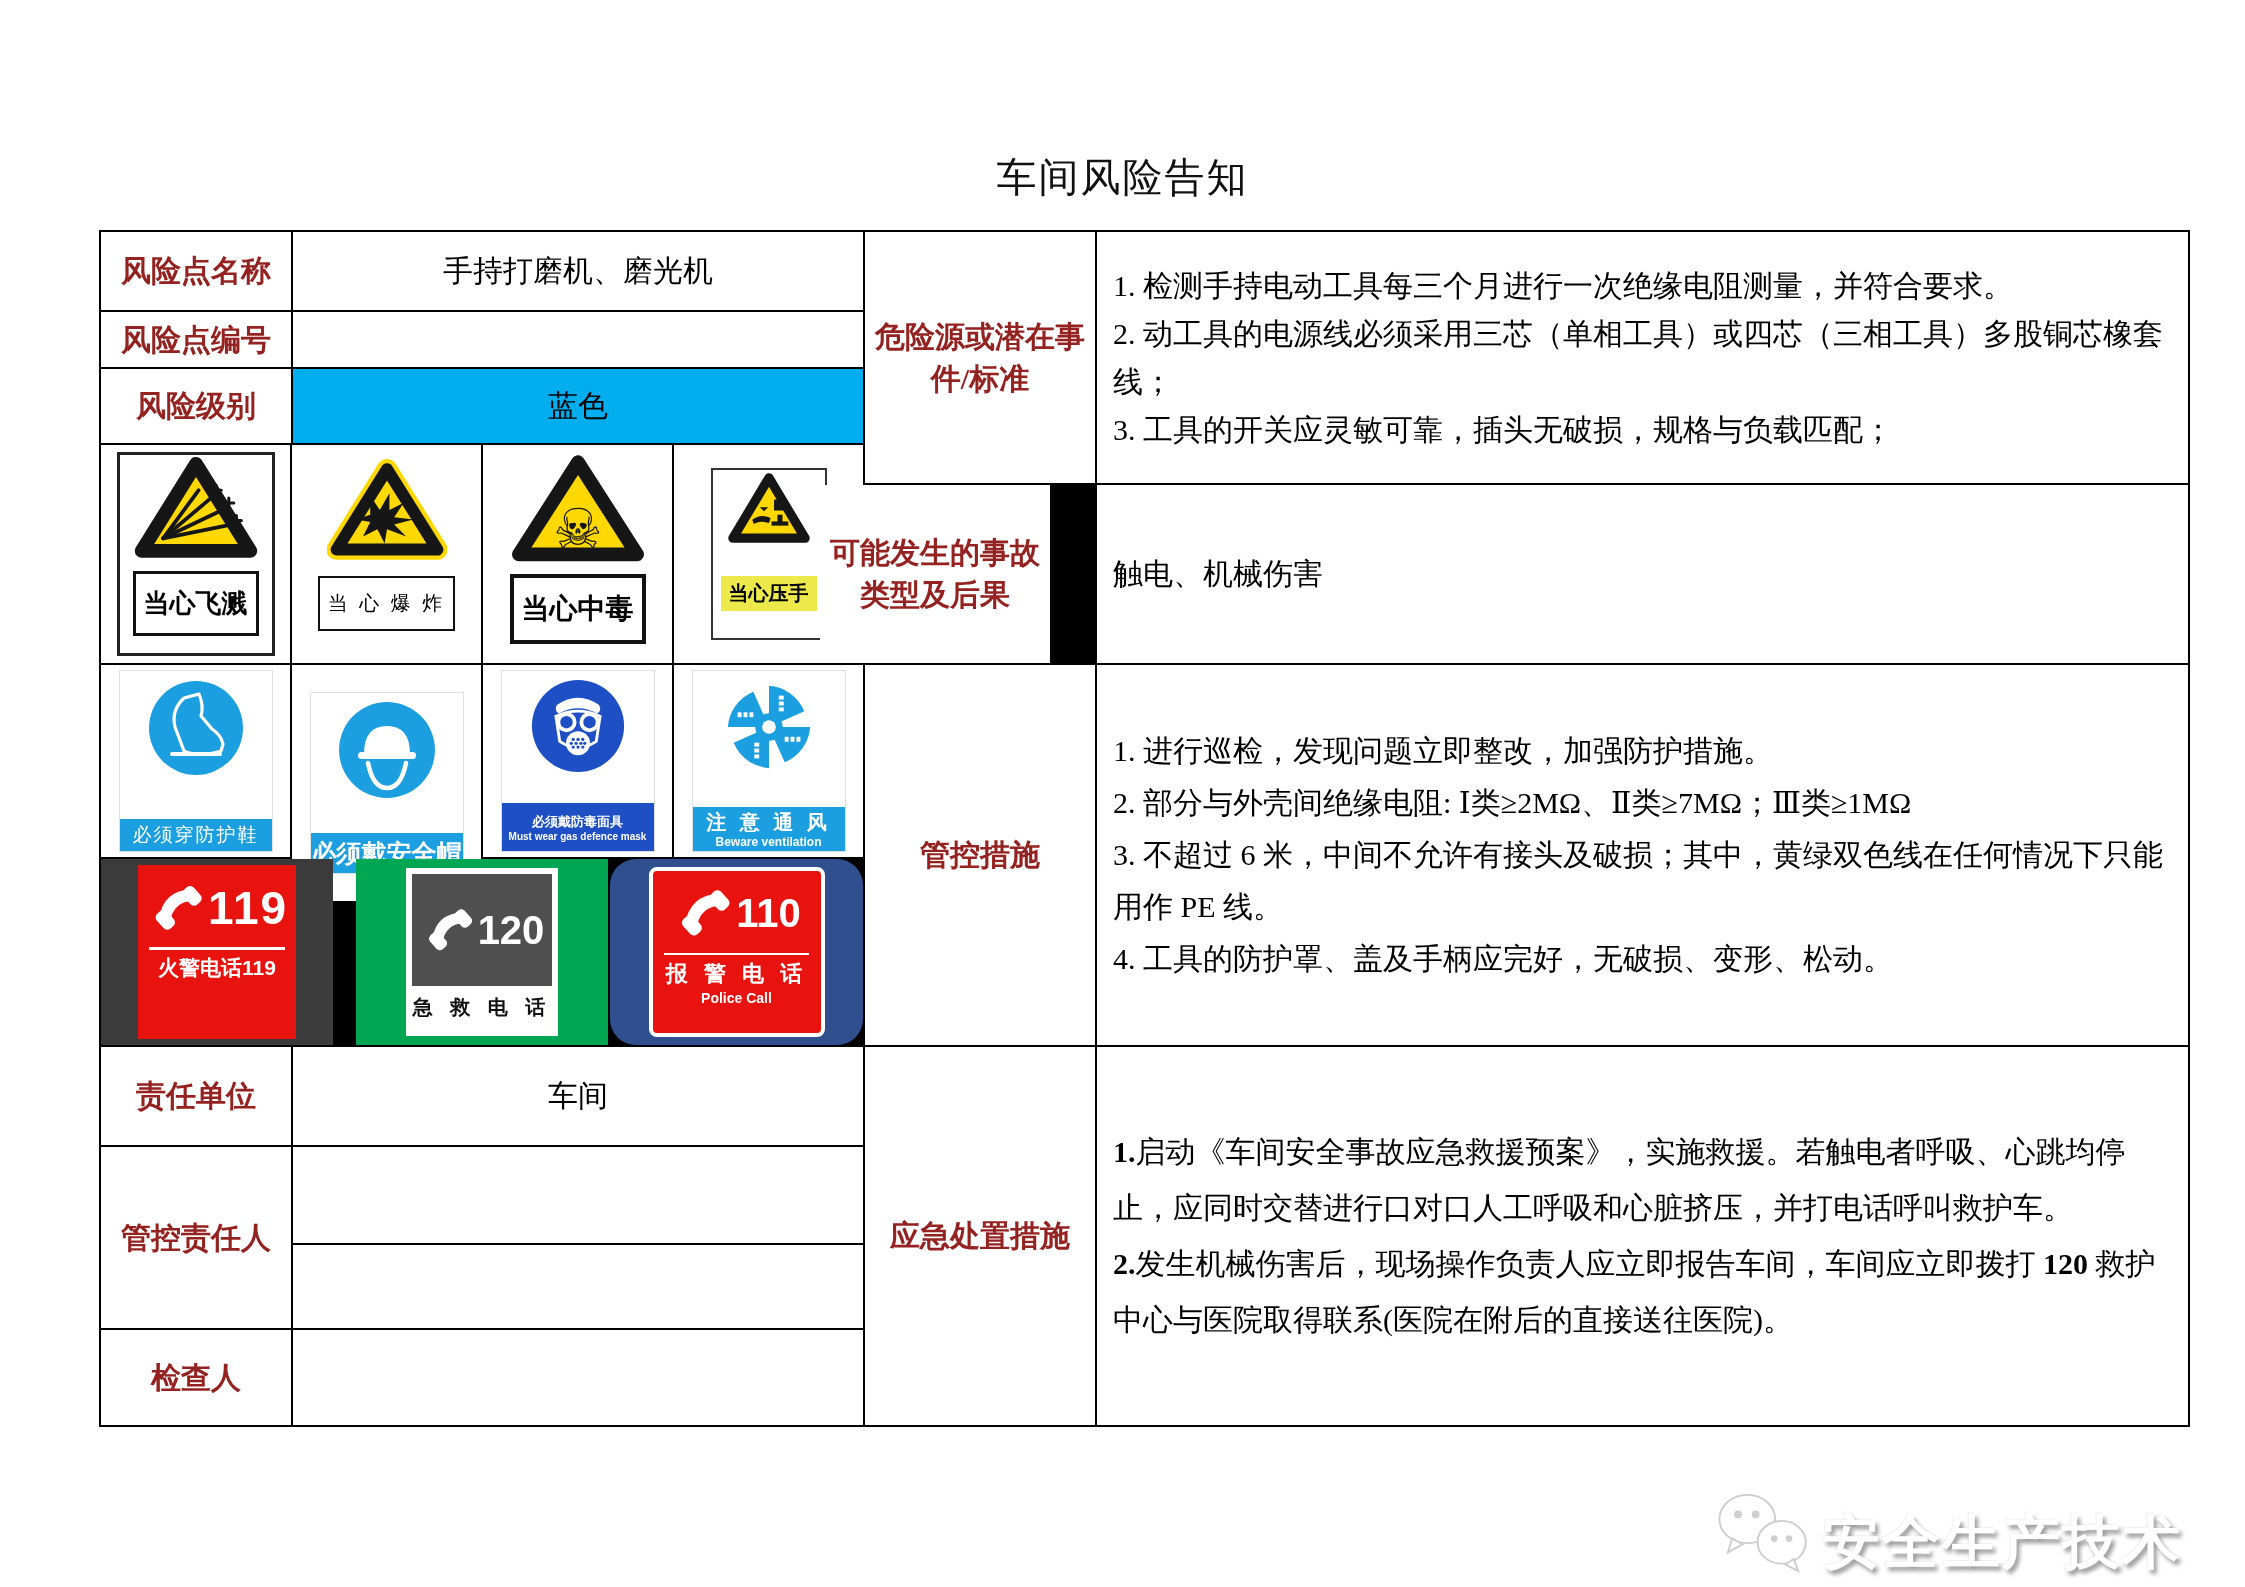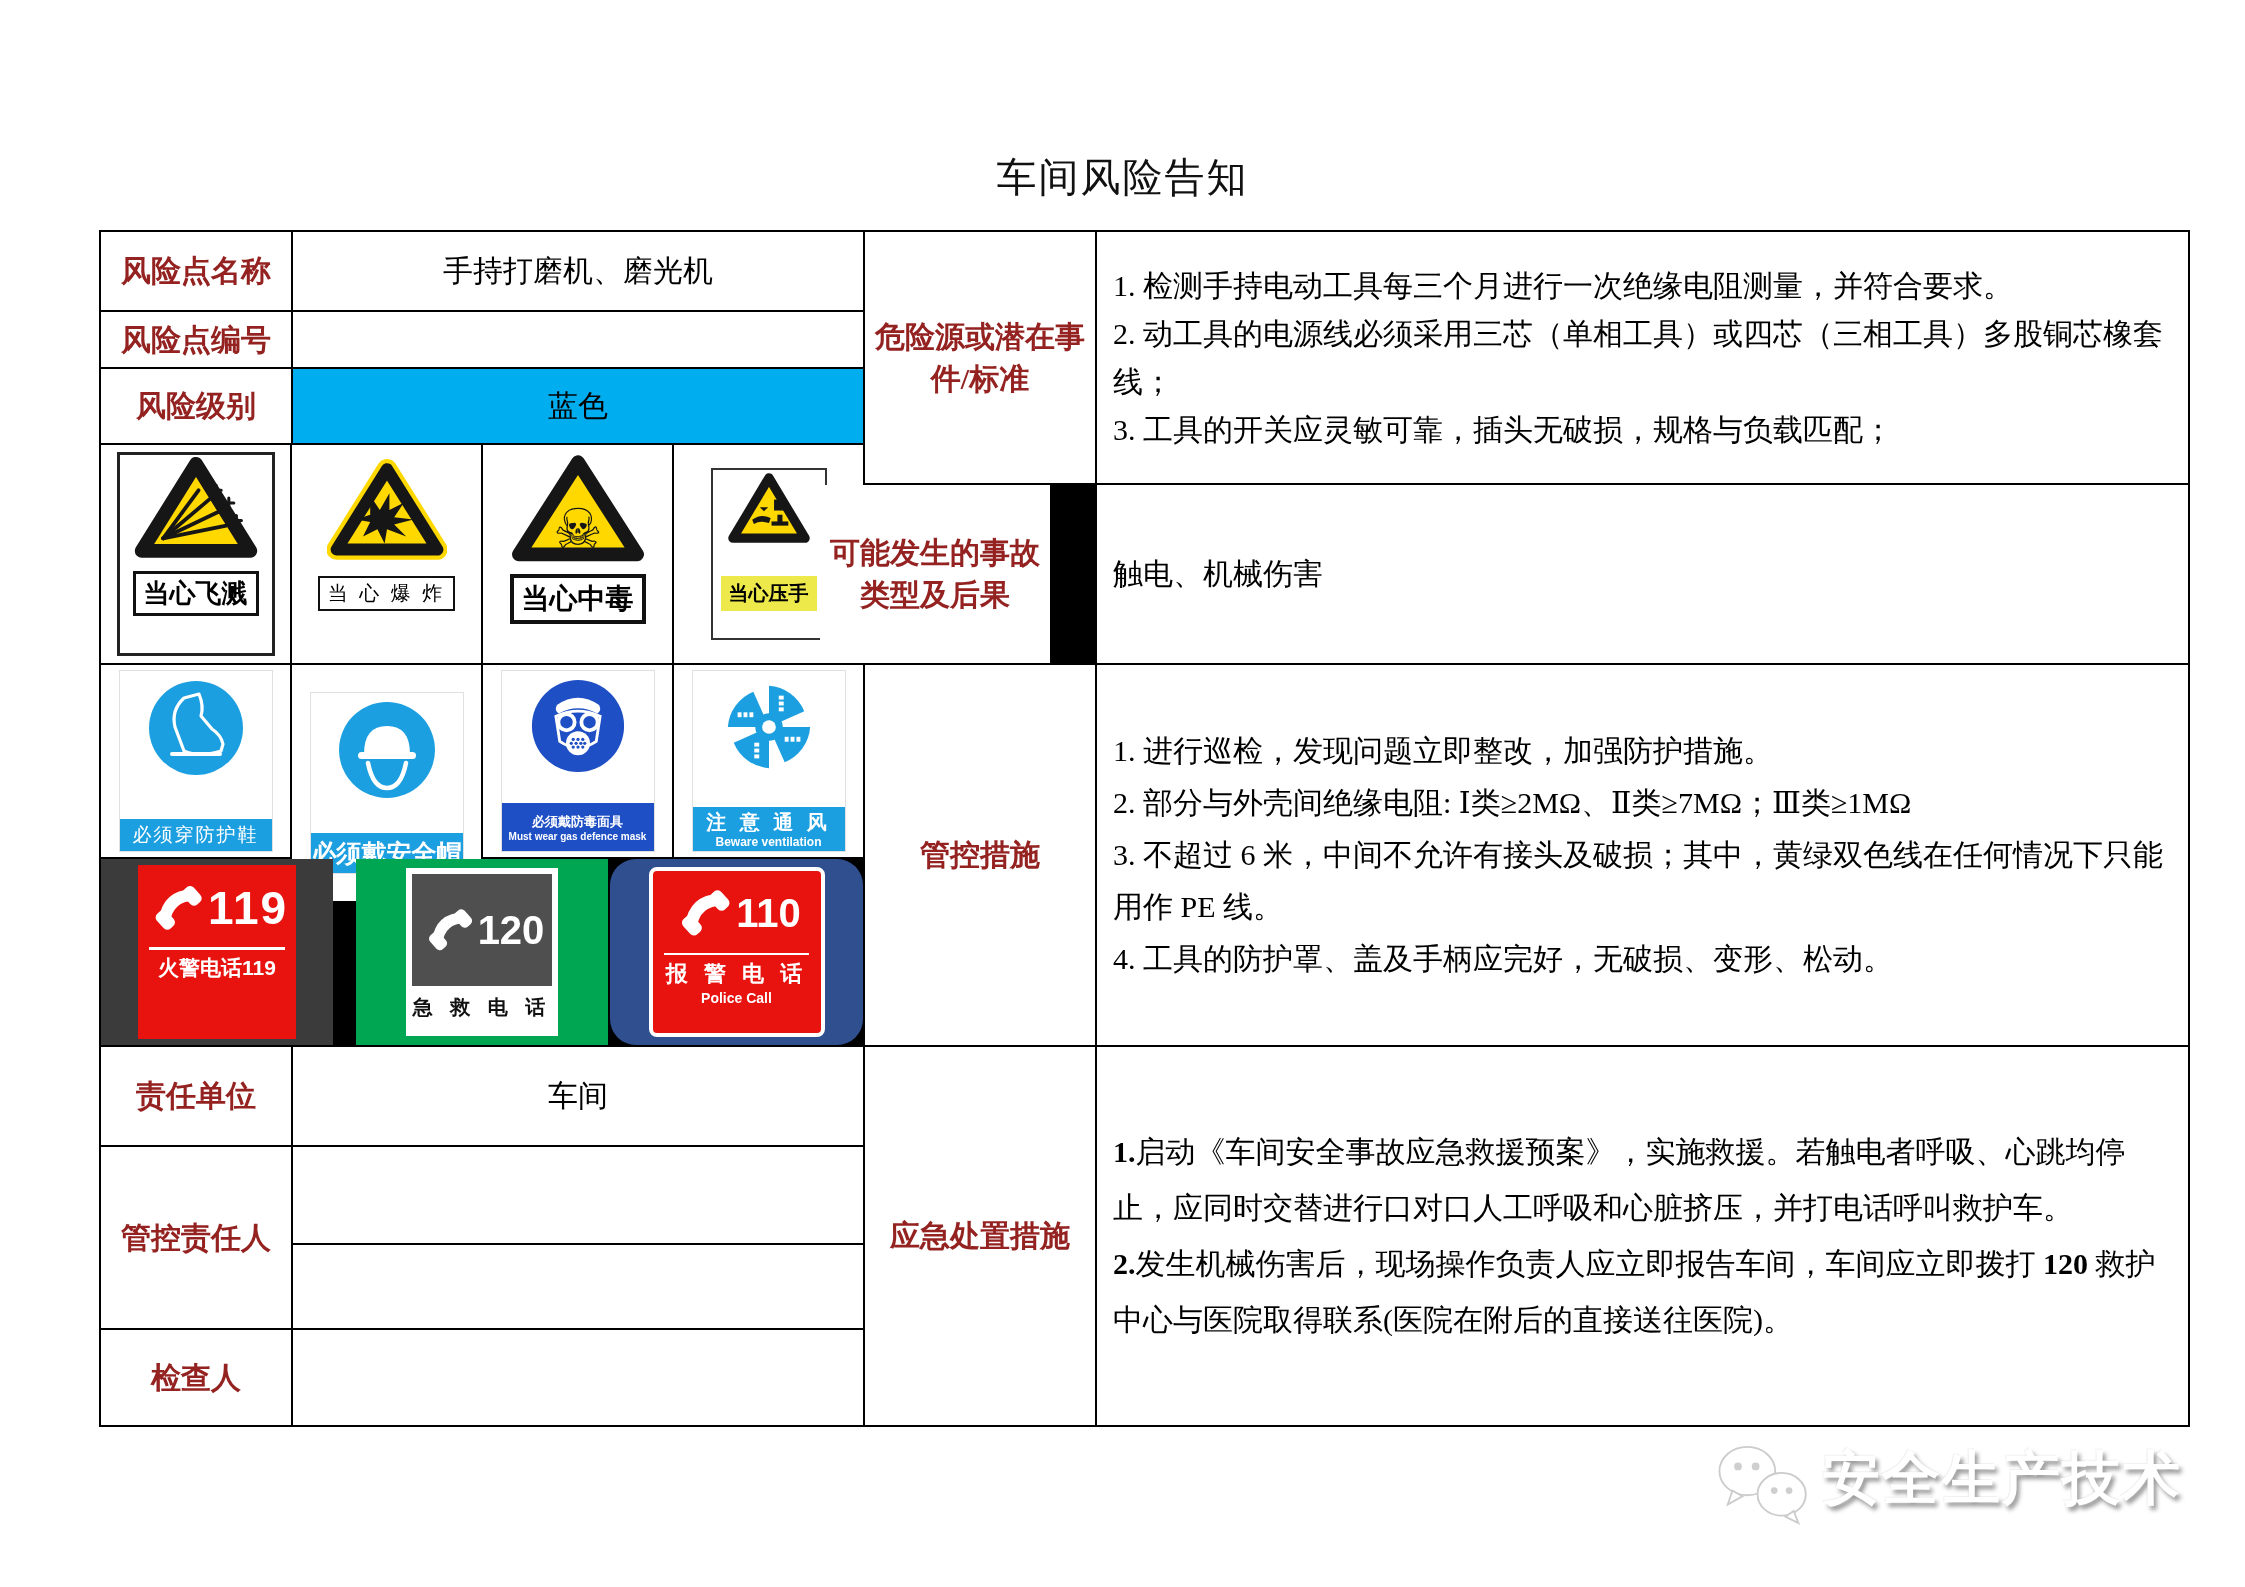--- a/index.html
+++ b/index.html
@@ -17,21 +17,21 @@
   .rt p{margin:0;}
   .rt.em{line-height:56px;}
   .cyan{background:#00AEEF;}
   
   .sign-card{background:#fff;display:flex;flex-direction:column;align-items:center;}
   .ws1{width:152px;height:198px;border:3px solid #222;}
   .ws2{width:146px;height:192px;}
   .ws3{width:158px;height:200px;}
   .ws4{width:112px;height:168px;border:2px solid #333;}
   .wbox{border:3px solid #111;font-weight:bold;font-family:"Liberation Sans",sans-serif;
-        padding:2px 8px;margin-top:6px;white-space:nowrap;}
+        padding:12px 8px;margin-top:6px;white-space:nowrap;}
   .ws1 .wbox{font-size:26px;}
   .ws2 .wbox{border-width:2px;font-weight:normal;font-size:20px;letter-spacing:3px;margin-top:10px;}
   .ws3 .wbox{font-size:28px;border-width:4px;}
   .ws4 .ybox{background:#EDE94B;font-weight:bold;font-family:"Liberation Sans",sans-serif;
              font-size:20px;padding:4px 8px;margin-top:26px;white-space:nowrap;}
   .ms{width:152px;height:180px;border:1px solid #e0e0e0;justify-content:flex-start;}
   .ms .pic{margin-top:7px;}
   .mbar{width:100%;margin-top:auto;color:#fff;text-align:center;font-family:"Liberation Sans",sans-serif;
         display:flex;flex-direction:column;justify-content:center;}
   .bar-blue{background:#1C9FE0;}
@@ -52,21 +52,21 @@
   .card120 .dark{width:140px;height:112px;background:#4F4F4F;display:flex;align-items:center;justify-content:center;}
   .card120 .num{font-size:40px;}
   .card120 .cap{color:#111;font-family:"Liberation Sans",sans-serif;font-weight:bold;font-size:20px;letter-spacing:6px;margin-top:8px;white-space:nowrap;}
   .card110{width:176px;height:170px;background:#E8120F;border:4px solid #fff;border-radius:8px;
            display:flex;flex-direction:column;align-items:center;box-sizing:border-box;}
   .card110 .row{display:flex;align-items:center;margin-top:8px;}
   .card110 .num{font-size:40px;}
   .card110 .cap{color:#fff;font-family:"Liberation Sans",sans-serif;font-weight:bold;font-size:22px;letter-spacing:5px;white-space:nowrap;}
   .card110 .sub{color:#fff;font-family:"Liberation Sans",sans-serif;font-weight:bold;font-size:14px;margin-top:1px;}
   
-  #wm{position:absolute;left:1712px;top:1440px;display:flex;align-items:flex-start;gap:6px;}
+  #wm{position:absolute;left:1712px;top:1488px;display:flex;align-items:flex-end;gap:6px;}
   #wm .wm-text{font-family:"Liberation Sans",sans-serif;font-size:58px;font-weight:bold;color:#fff;
        text-shadow:3px 4px 4px #9a9a9a,-1px -1px 0 #f2f2f2;letter-spacing:2px;white-space:nowrap;}
 </style>
 </head>
 <body>
 
 <div id="page">
 
   <div id="doc-title">车间风险告知</div>
 

